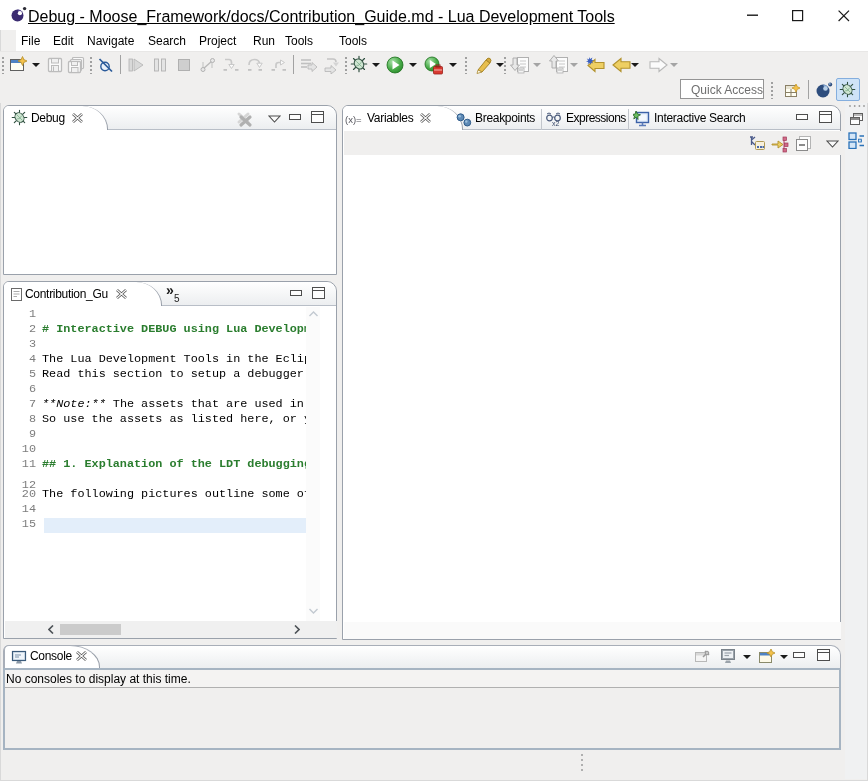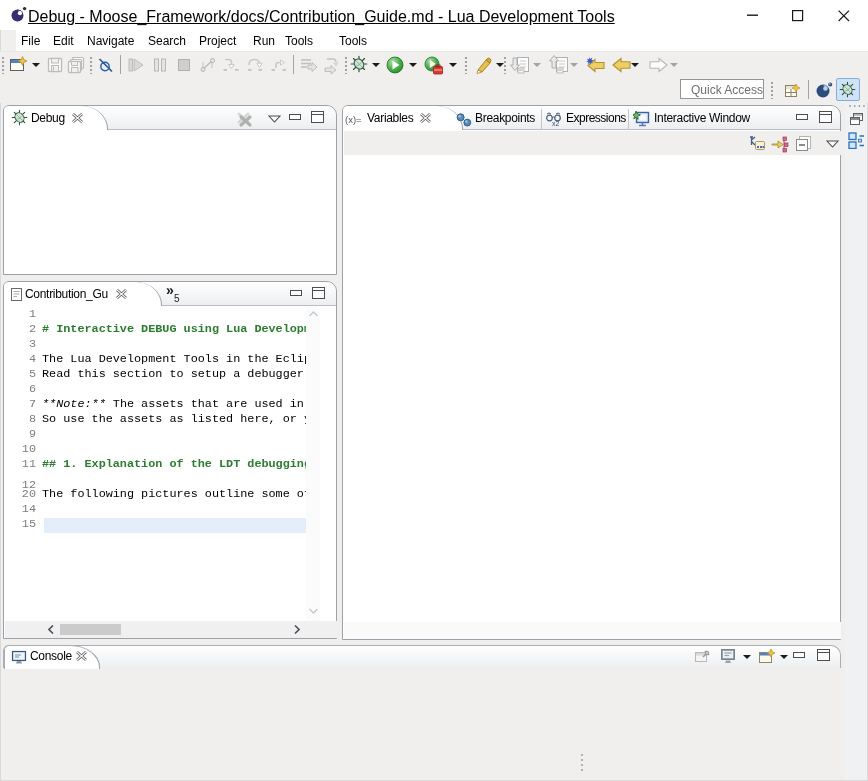--- a/index.html
+++ b/index.html
@@ -354,21 +354,21 @@
       <text x="7" y="15" font-size="7" fill="#3a4a6a" font-family="Liberation Sans">x2</text>
     </svg>
     <span class="tabtxt" style="left:223px;letter-spacing:-0.5px">Expressions</span>
     <div style="position:absolute;left:285px;top:3px;width:1px;height:21px;background:#c2c6cc"></div>
     <svg class="icon" style="left:290px;top:4px" width="17" height="17" viewBox="0 0 17 17">
       <rect x="3.5" y="2.5" width="12" height="10" fill="#dde9f8" stroke="#3c62a8" stroke-width="1.4"></rect>
       <rect x="5.5" y="4.5" width="8" height="6" fill="#f4f8fd"></rect>
       <path d="M6 15.5 L13 15.5 M9.5 12.5 L9.5 15" stroke="#5a7ab8" stroke-width="1.6"></path>
       <path d="M3 1 L4.5 4 L7.5 4.8 L4.8 6.3 L5 9.5 L3 7.2 L0.8 9 L1.5 6 L-1 4.4 L2 4.2 Z" fill="#6abf5f" stroke="#1f5f1f" stroke-width="0.8"></path>
     </svg>
-    <span class="tabtxt" style="left:311px">Interactive Window</span>
+    <span class="tabtxt" style="left:311px">Interactive Search</span>
     <div class="vmin" style="left:453px;top:8px"></div>
     <div class="vmax" style="left:476px;top:5px"></div>
     <div style="position:absolute;left:1px;top:25px;width:497px;height:24px;background:#f0efee"></div>
     <svg class="icon" style="left:405px;top:29px" width="18" height="18" viewBox="0 0 18 18">
       <path d="M2 2 L5 2 M3.5 2 L3.5 10 M3.5 5 L7 2 M3.5 6.5 L7 10" stroke="#4a5a8a" stroke-width="1.3" fill="none"></path>
       <rect x="7.5" y="6.5" width="9" height="8" rx="1" fill="#f7f0dd" stroke="#b09a55"></rect>
       <rect x="9" y="11" width="2" height="2" fill="#4a6aaa"></rect>
         <rect x="12" y="11" width="2" height="2" fill="#4a6aaa"></rect>
         <rect x="14.5" y="11" width="1.5" height="2" fill="#4a6aaa"></rect>
     </svg>
@@ -419,20 +419,23 @@
     </svg>
     <div class="darr" style="left:740px;top:10px"></div>
     <svg class="icon" style="left:755px;top:3px" width="18" height="18" viewBox="0 0 18 18">
       <rect x="1.5" y="4.5" width="12" height="10" fill="#fdf9e8" stroke="#8a8a6a"></rect>
       <rect x="2" y="5" width="11" height="2.5" fill="#4f83c4"></rect>
       <path d="M13 1 L14.3 3.7 L17 5 L14.3 6.3 L13 9 L11.7 6.3 L9 5 L11.7 3.7 Z" fill="#f3c14c" stroke="#b8902a" stroke-width="0.8"></path>
     </svg>
     <div class="darr" style="left:777px;top:10px"></div>
     <div class="vmin" style="left:790px;top:7px"></div>
     <div class="vmax" style="left:814px;top:4px"></div>
+    <div id="conbox">
+        <div id="conmsg">No consoles to display at this time.</div>
+      </div>
   </div>
   <div id="rightstrip" style="position:absolute;left:845px;top:103px;width:22px;height:676px;background:#f0f1f2">
     <svg style="position:absolute;left:3px;top:1px" width="18" height="4">
         <circle cx="2" cy="2" r="0.9" fill="#9a9a9a"></circle>
         <circle cx="6.7" cy="2" r="0.9" fill="#9a9a9a"></circle>
         <circle cx="11.4" cy="2" r="0.9" fill="#9a9a9a"></circle>
         <circle cx="16" cy="2" r="0.9" fill="#9a9a9a"></circle>
       </svg>
     <svg style="position:absolute;left:4px;top:9px" width="15" height="15" viewBox="0 0 15 15">
       <rect x="4.5" y="1.5" width="9" height="7" fill="#fdfdfd" stroke="#5f5f5f"></rect>

